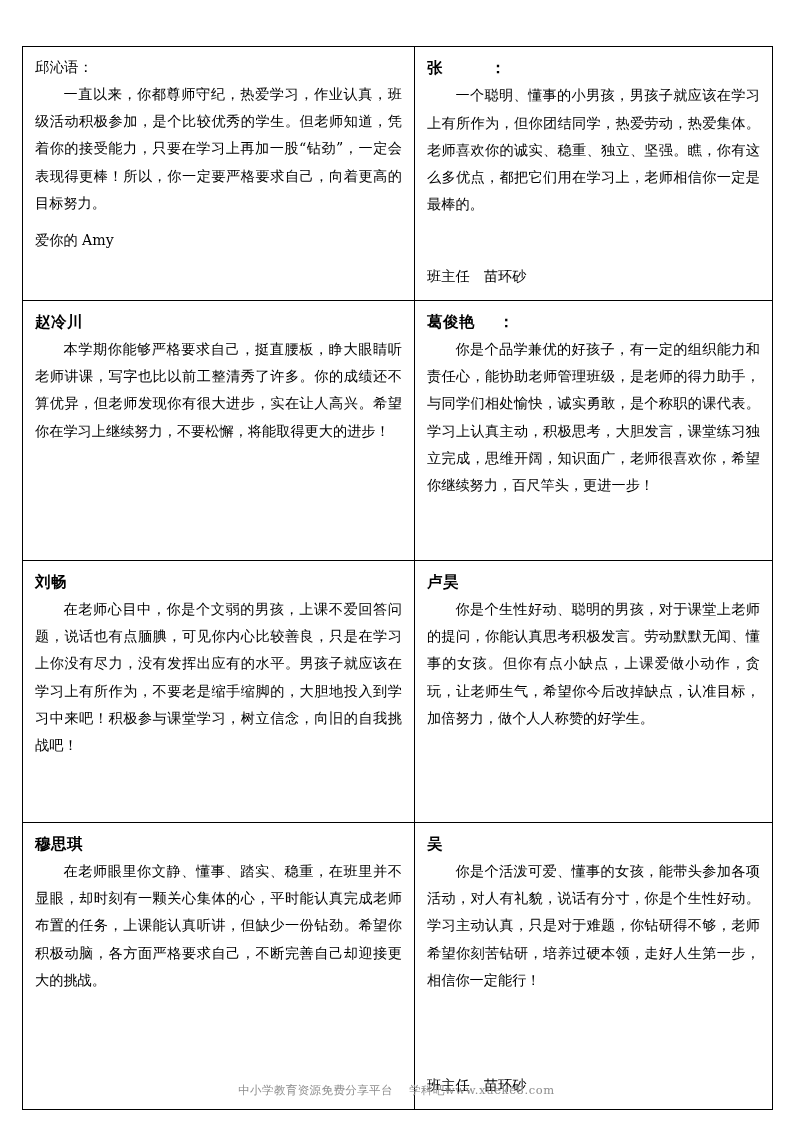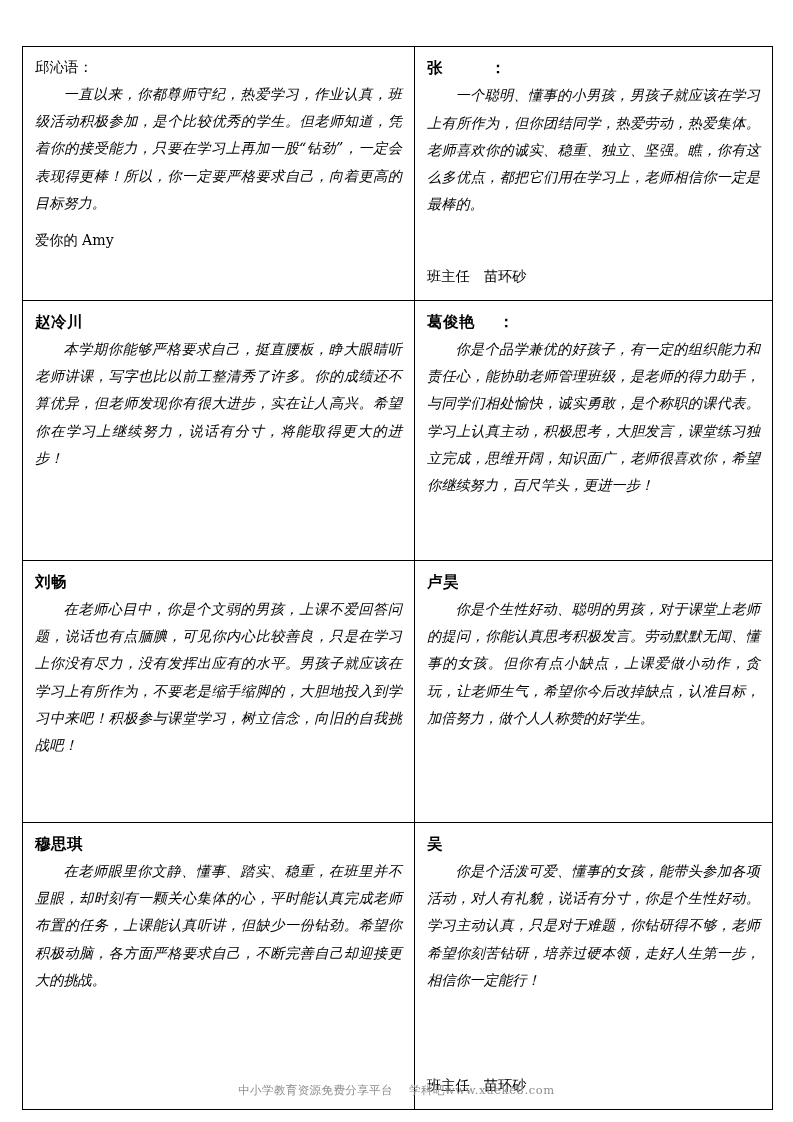--- a/index.html
+++ b/index.html
@@ -64,21 +64,20 @@
   }
 
   .body-text {
     font-size: 14.2px;
     line-height: 1.92;
     text-align: justify;
     text-justify: inter-ideograph;
     text-indent: 2em;
     margin: 0;
     word-break: break-all;
-    font-style: italic;
   }
 
   .signature {
     font-size: 14.2px;
     line-height: 1.9;
     text-align: left;
     margin: 0;
     padding-right: 6px;
   }
   .sig-top-gap   { margin-top: 10px; }
@@ -128,21 +127,21 @@
             <p class="body-text">一个聪明、懂事的小男孩，男孩子就应该在学习上有所作为，但你团结同学，热爱劳动，热爱集体。老师喜欢你的诚实、稳重、独立、坚强。瞧，你有这么多优点，都把它们用在学习上，老师相信你一定是最棒的。</p>
             <p class="signature sig-large-gap">班主任　苗环砂</p>
           </div>
         </td>
       </tr>
 
       <tr class="row-2">
         <td class="col-left">
           <div class="cell-inner">
             <p class="student-name">赵冷川</p>
-            <p class="body-text">本学期你能够严格要求自己，挺直腰板，睁大眼睛听老师讲课，写字也比以前工整清秀了许多。你的成绩还不算优异，但老师发现你有很大进步，实在让人高兴。希望你在学习上继续努力，说话有分寸，将能取得更大的进步！</p>
+            <p class="body-text">本学期你能够严格要求自己，挺直腰板，睁大眼睛听老师讲课，写字也比以前工整清秀了许多。你的成绩还不算优异，但老师发现你有很大进步，实在让人高兴。希望你在学习上继续努力，不要松懈，将能取得更大的进步！</p>
             <p class="signature"></p>
           </div>
         </td>
         <td class="col-right">
           <div class="cell-inner">
             <p class="student-name">葛俊艳    ：</p>
             <p class="body-text">你是个品学兼优的好孩子，有一定的组织能力和责任心，能协助老师管理班级，是老师的得力助手，与同学们相处愉快，诚实勇敢，是个称职的课代表。学习上认真主动，积极思考，大胆发言，课堂练习独立完成，思维开阔，知识面广，老师很喜欢你，希望你继续努力，百尺竿头，更进一步！</p>
             <p class="signature"></p>
           </div>
         </td>

